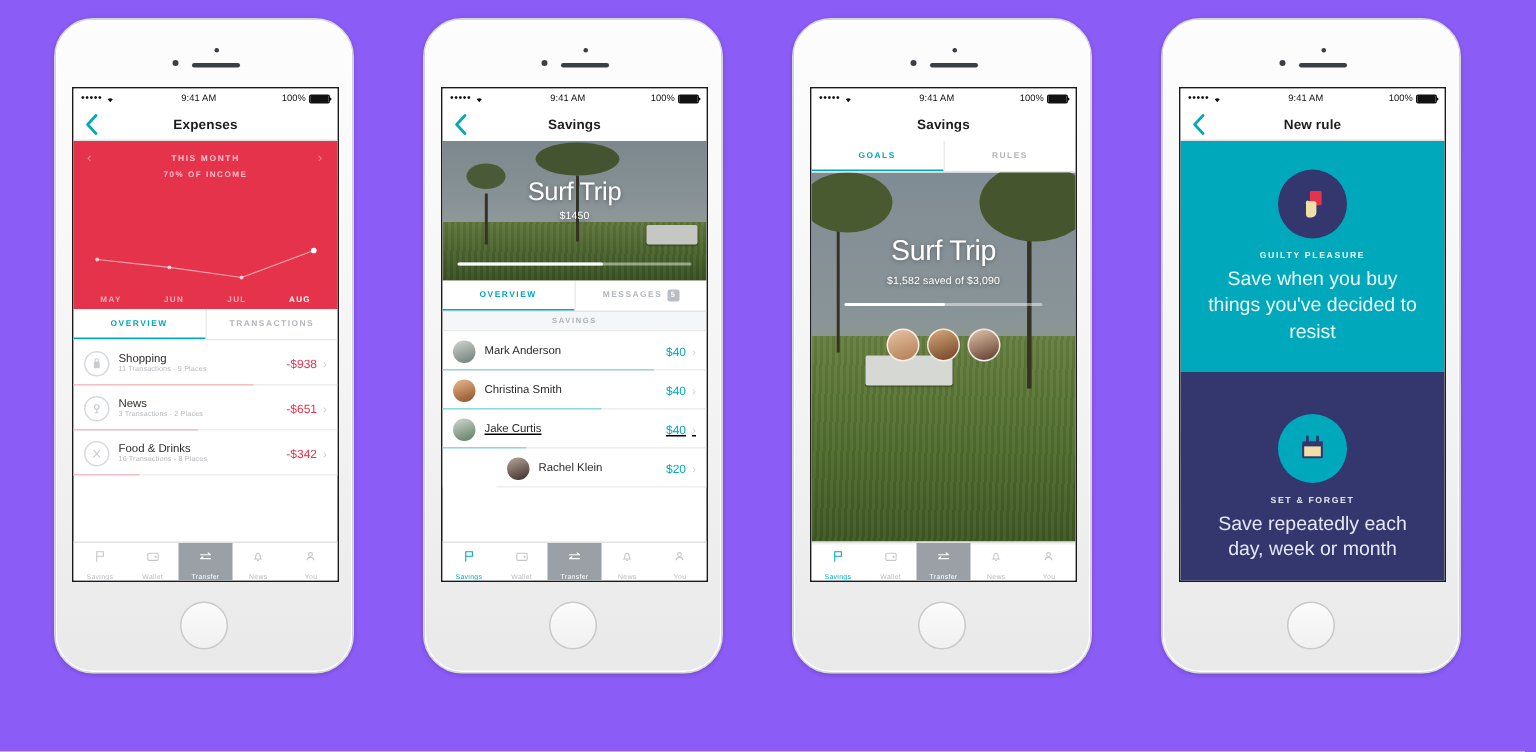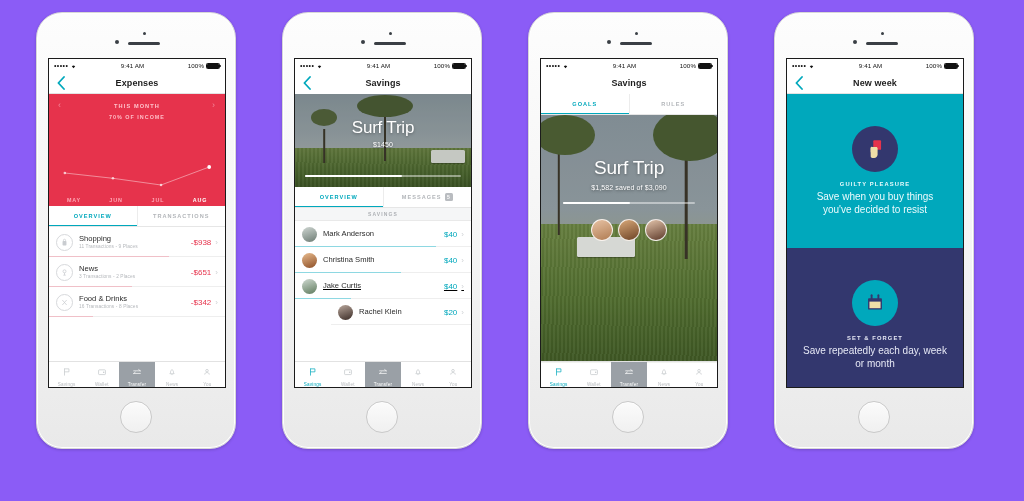--- a/index.html
+++ b/index.html
@@ -133,21 +133,21 @@
      text-shadow: 0 1px 3px rgba(0,0,0,.45); letter-spacing: .1px; }
   .progress { position: absolute; height: 1.6px; background: rgba(255,255,255,.45); border-radius: 1px; }
   .progress i { display:block; height:100%; background:#fff; border-radius:1px; }
   .facerow { position:absolute; width:100%; display:flex; justify-content:center; gap: 5px; }
   .face { width: 22px; height: 22px; border-radius: 50%; border: 1.4px solid rgba(255,255,255,.85); overflow:hidden; }
 
   
   .rulecard { height: 50%; display:flex; flex-direction:column; align-items:center; justify-content:center; }
   .rule-ic { width: 46px; height: 46px; border-radius: 50%; display:flex; align-items:center; justify-content:center; }
   .rule-t { font-size: 5.8px; letter-spacing: 1.1px; font-weight: bold; margin-top: 9px; }
-  .rule-d { font-size: 10px; text-align: center; line-height: 1.32; margin-top: 3px; padding: 0 16px; font-weight: 300; }
+  .rule-d { font-size: 13px; text-align: center; line-height: 1.32; margin-top: 3px; padding: 0 16px; font-weight: 300; }
 </style>
 </head>
 <body>
 
 <div class="stage">
 
   <div class="phone p1">
     <div class="cam-lens"></div>
     <div class="cam-dot"></div>
     <div class="speaker"></div>
@@ -556,21 +556,21 @@
           <span class="batt">
               <i style="width:100%"></i>
             </span>
         </div>
       </div>
 
       <div class="navbar">
         <svg class="nav-back" viewBox="0 0 10 14">
           <path d="M8 1 2.4 7 8 13" fill="none" stroke="#00a8bc" stroke-width="1.8" stroke-linecap="round" stroke-linejoin="round"></path>
         </svg>
-        <span class="nav-title">New week</span>
+        <span class="nav-title">New rule</span>
       </div>
 
       <div style="height:308px">
         <div class="rulecard" style="background:#00a8bc;color:#eafbfd">
           <span class="rule-ic" style="background:#33376e">
             <svg viewBox="0 0 30 30" width="26" height="26">
               <rect x="13" y="5" width="9" height="11" rx="1" fill="#e6334c"></rect>
               <path d="M10 14.5c0-1 .8-1.7 1.7-1.7h4.6c1 0 1.7.8 1.7 1.7v6.8c0 2.2-1.8 4-4 4h-2c-1.1 0-2-.9-2-2z" fill="#f0dfa8"></path>
               <rect x="10" y="12.4" width="2.4" height="7" rx="1.2" fill="#f0dfa8"></rect>
             </svg>

